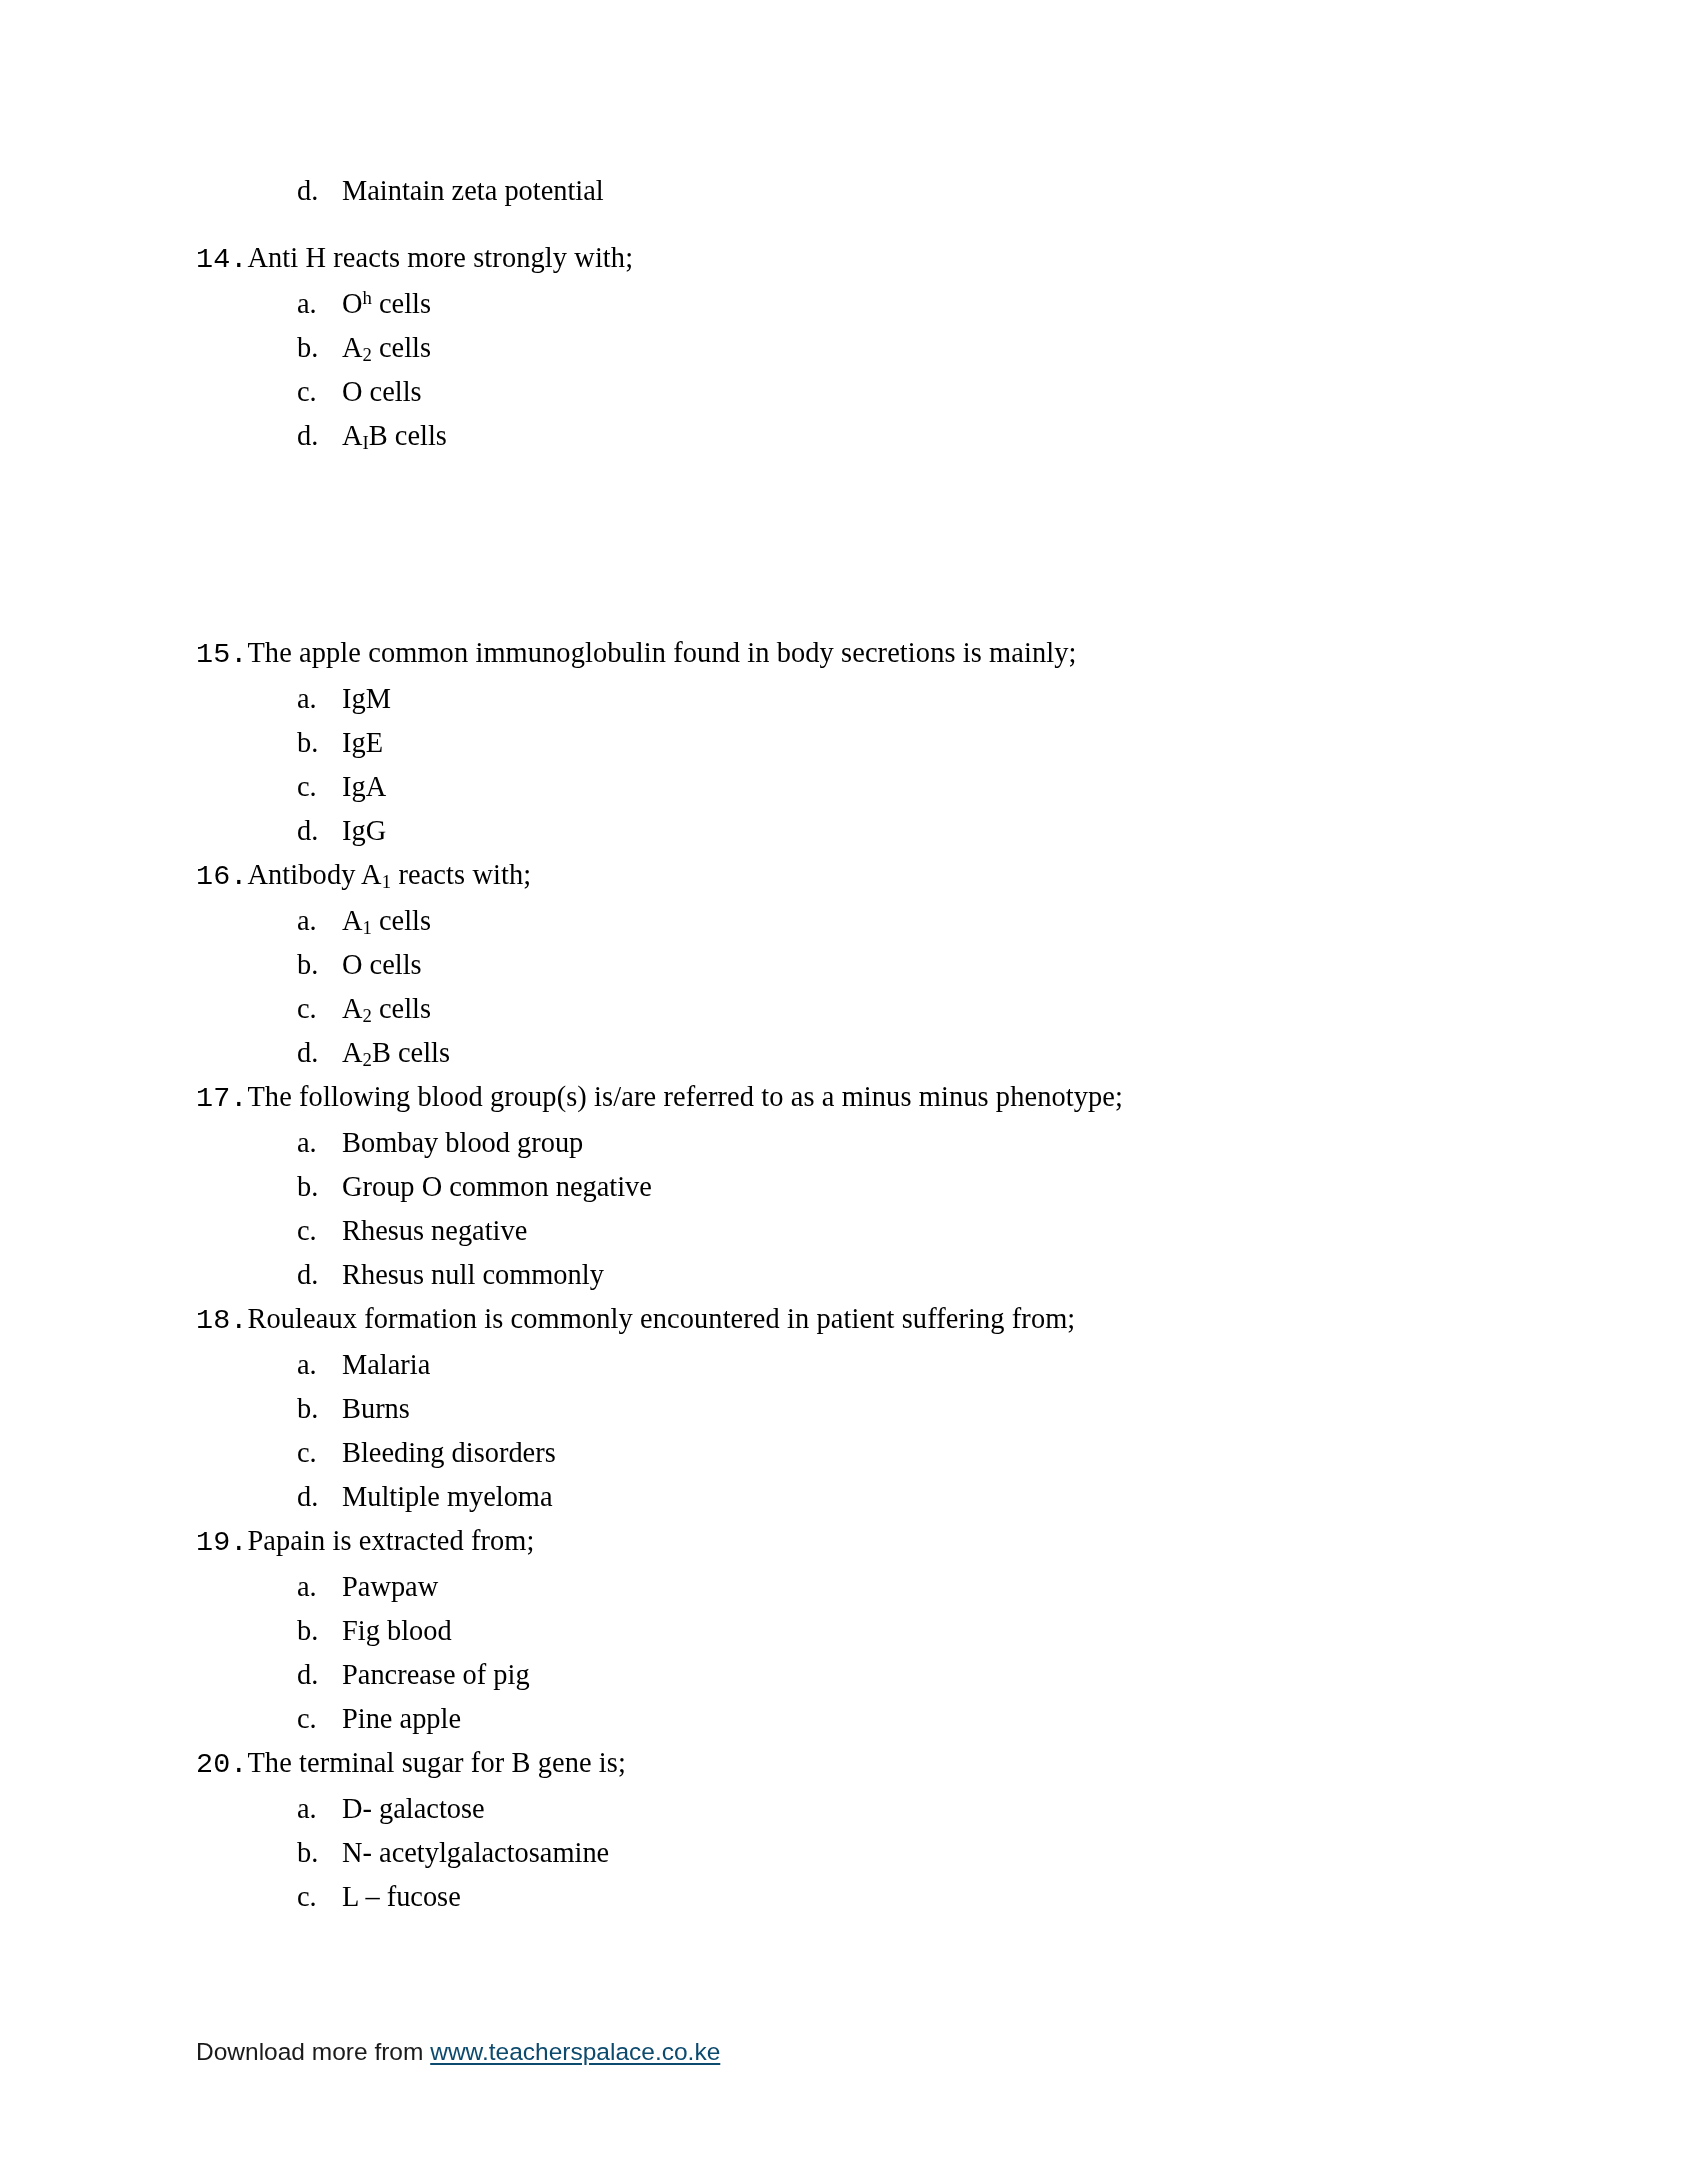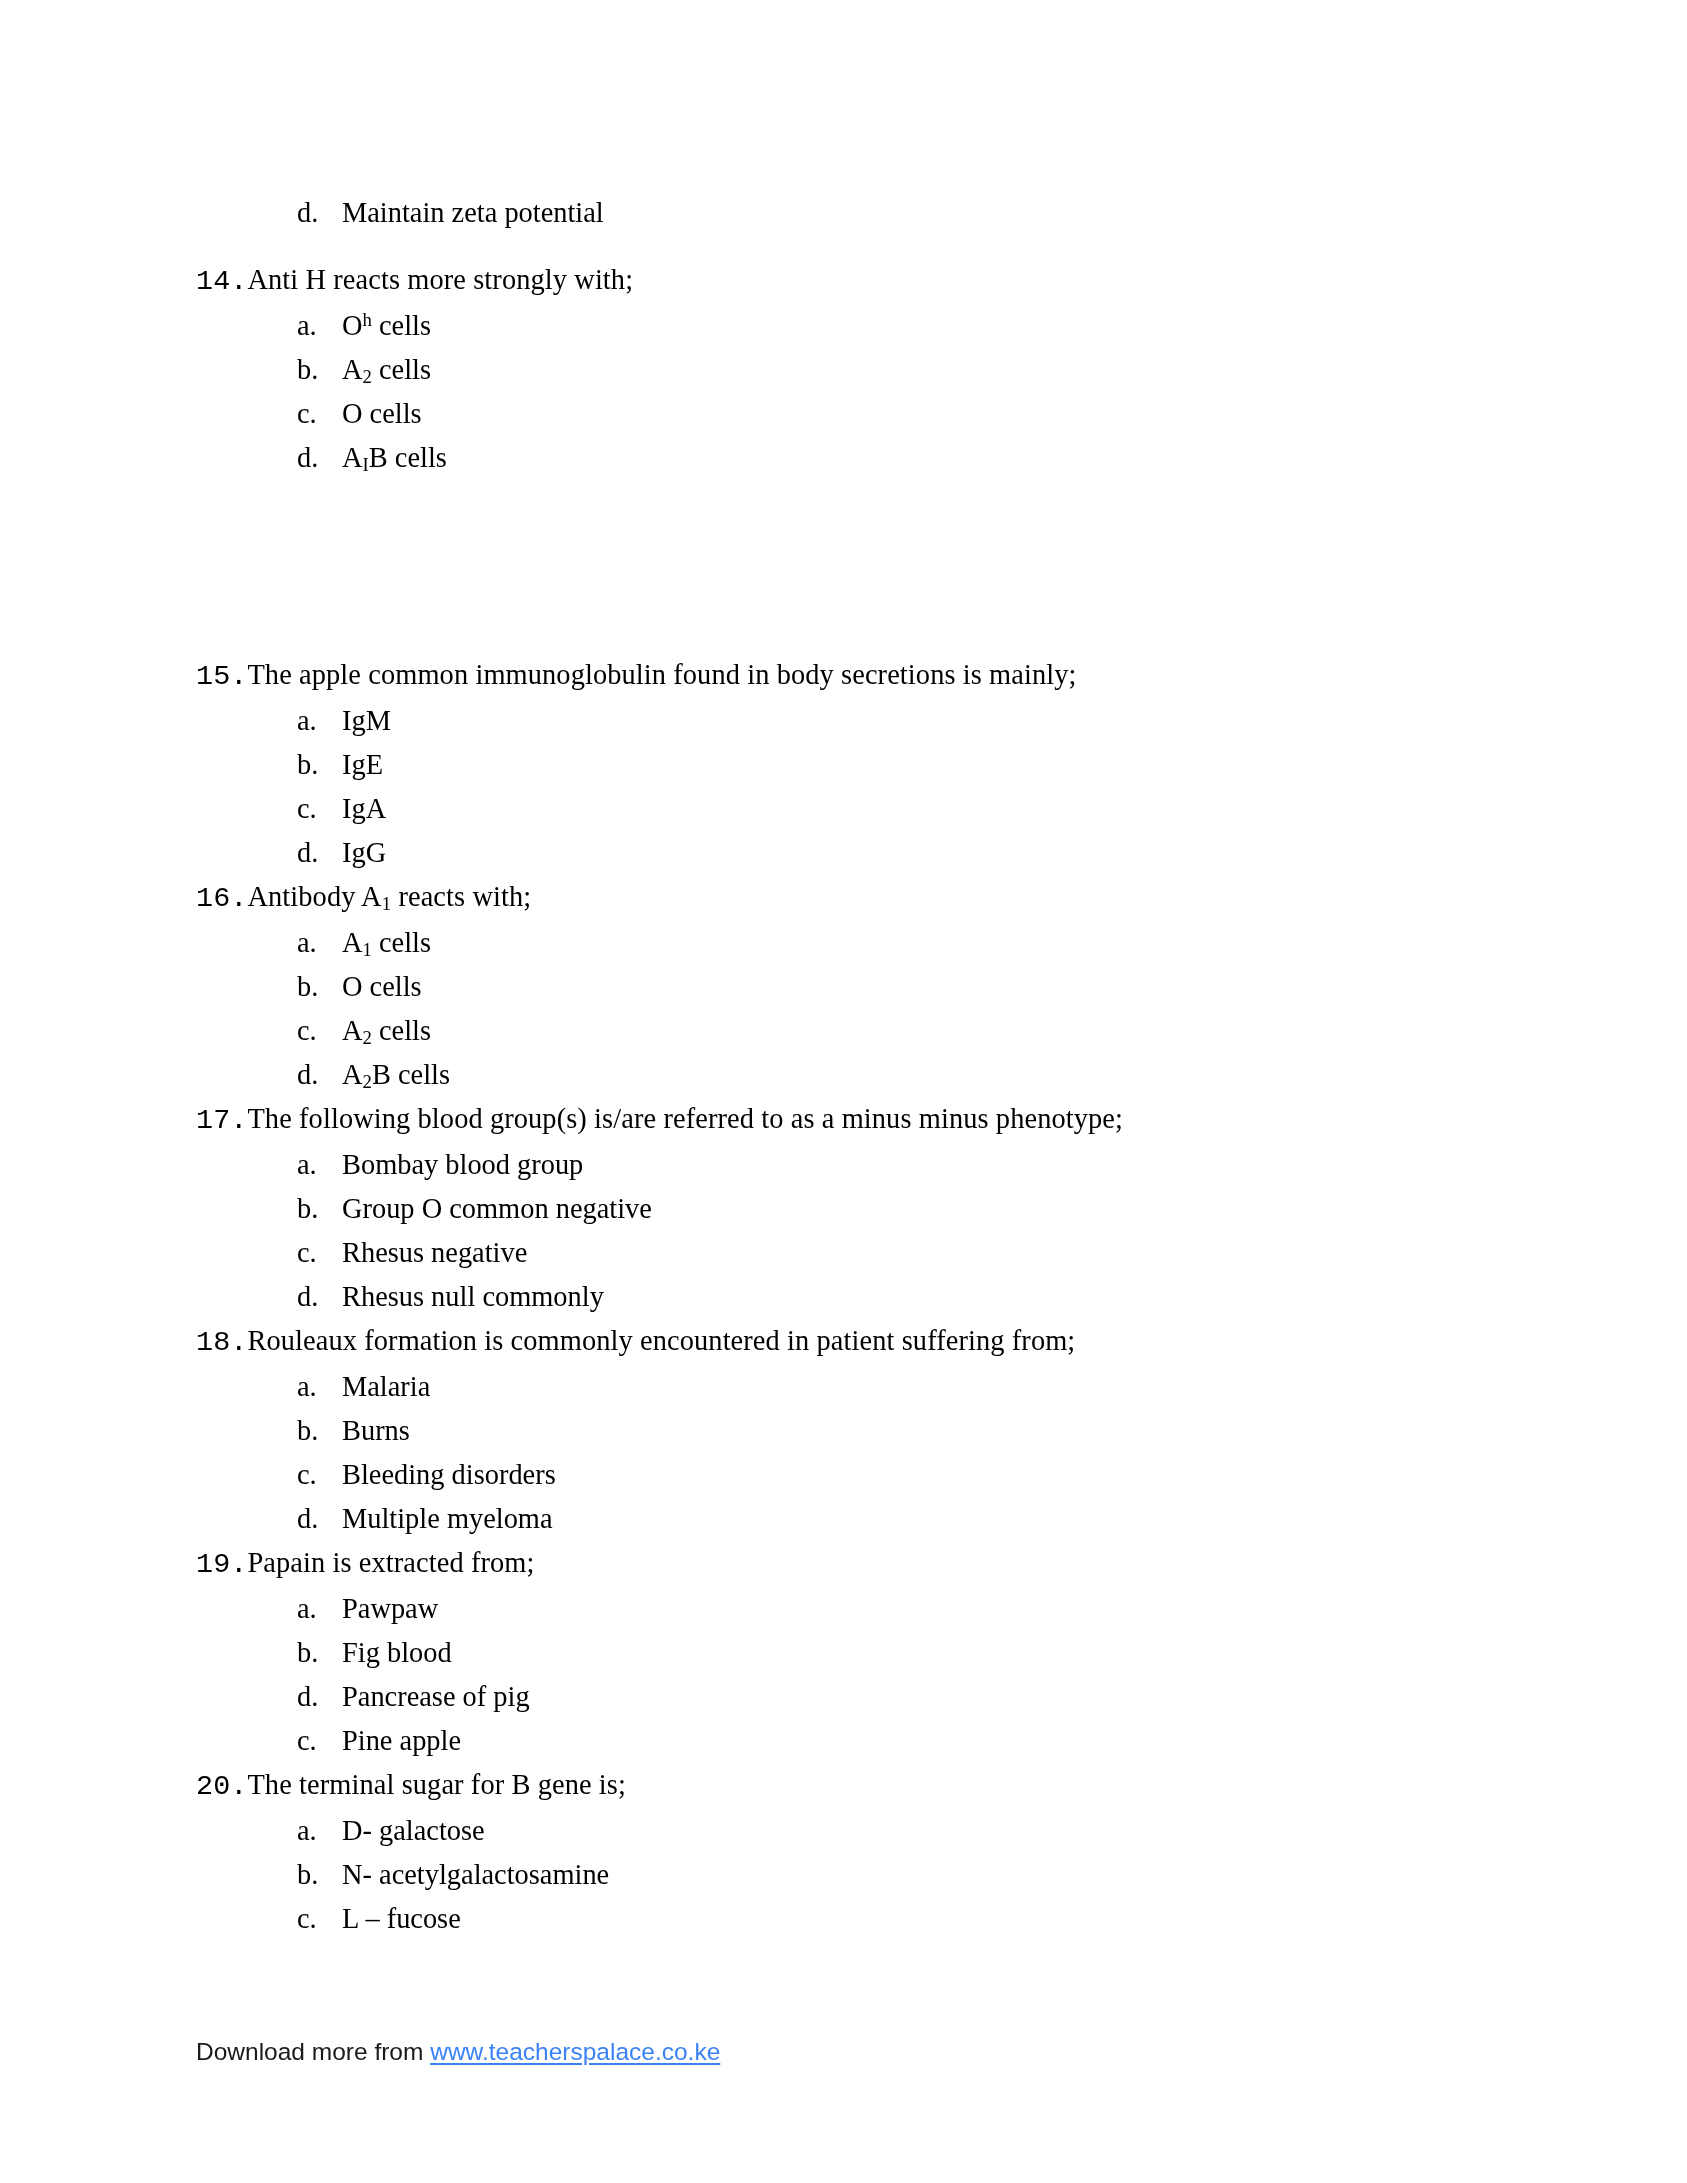--- a/index.html
+++ b/index.html
@@ -19,21 +19,21 @@
     position: absolute;
     left: 0;
     top: 0;
     width: 1687px;
     height: 2183px;
     background: #ffffff;
   }
   .content {
     position: absolute;
     left: 196px;
-    top: 191px;
+    top: 169px;
     width: 1297px;
   }
 
   
   .q-line {
     font-size: 28.4px;
     line-height: 44px;
     letter-spacing: 0.1px;
     white-space: nowrap;
   }
@@ -75,21 +75,21 @@
     position: absolute;
     left: 196px;
     top: 2036px;
     font-family: "Liberation Sans", "DejaVu Sans", sans-serif;
     font-size: 24.5px;
     line-height: 32px;
     color: #1a1a1a;
     white-space: nowrap;
   }
   .footer-link {
-    color: #3b82f6;
+    color: #0c4a6e;
     text-decoration: underline;
     text-underline-offset: 2.6px;
   }
 </style>
 </head>
 <body>
 
 <div class="page">
 
   <div class="content">

